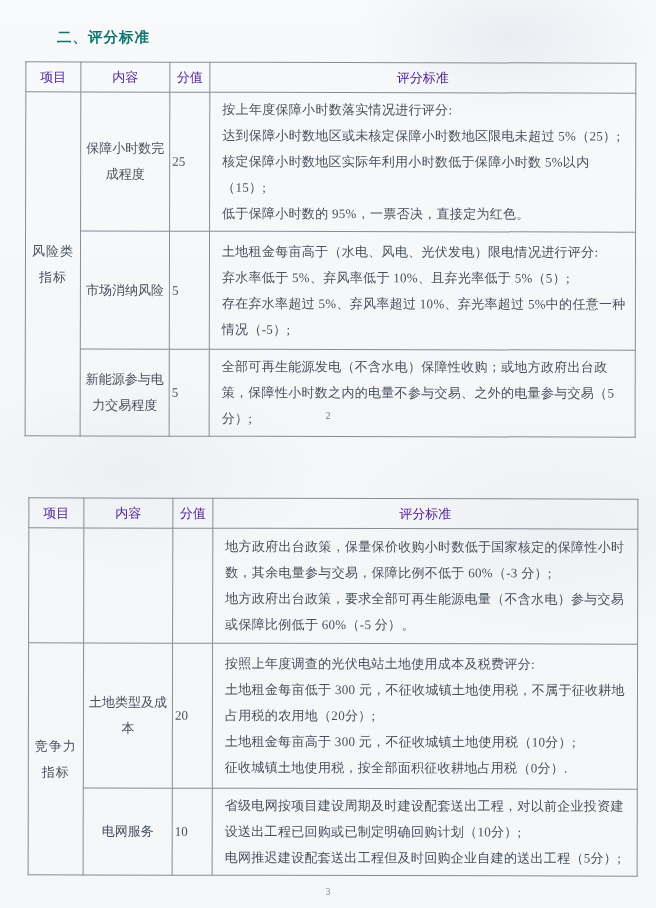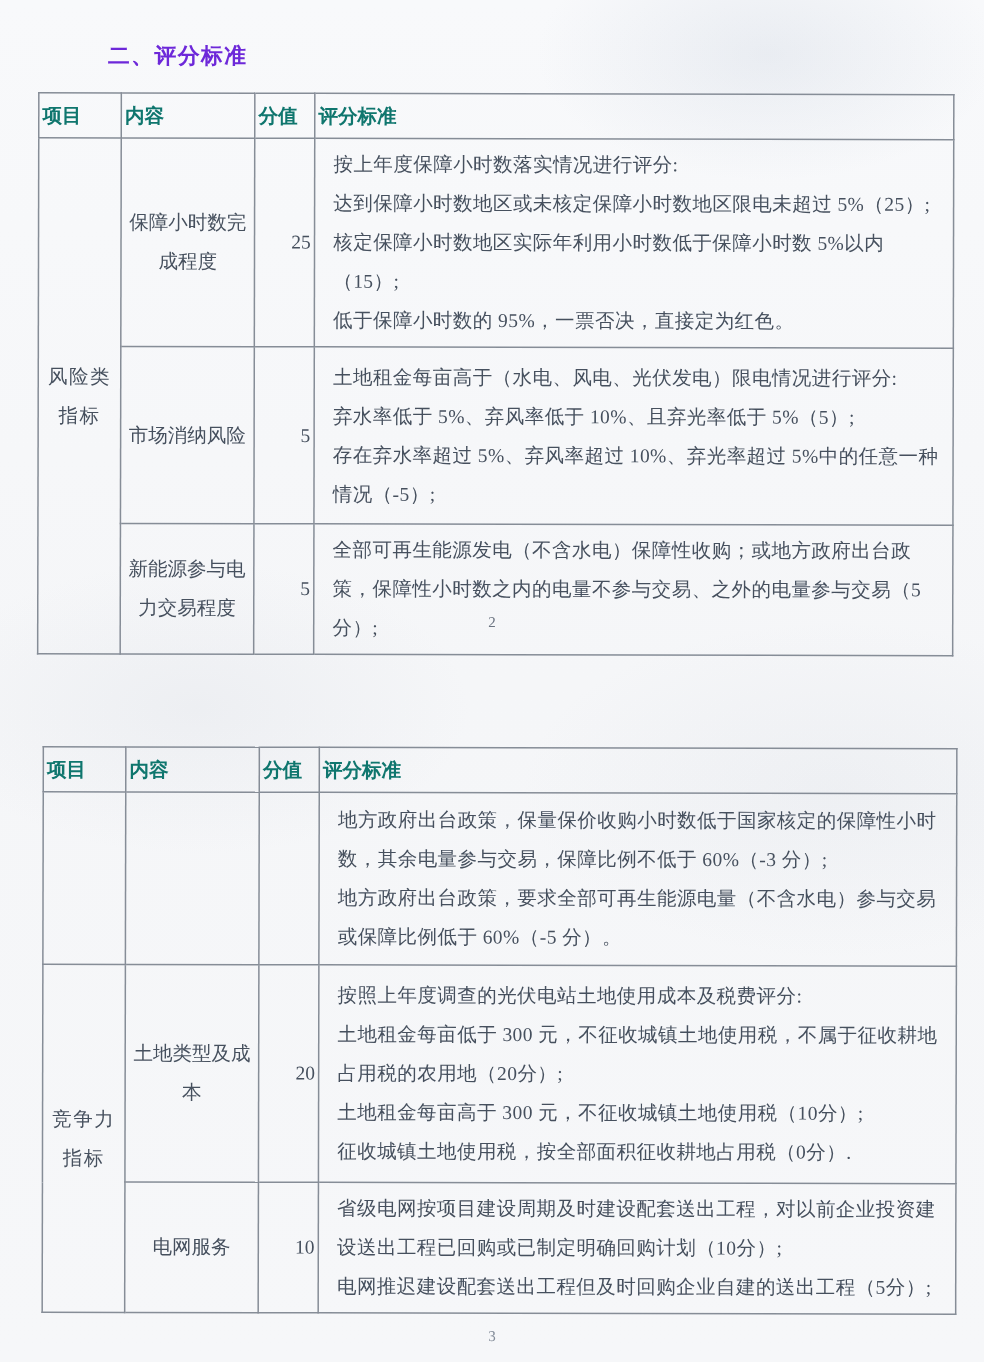--- a/index.html
+++ b/index.html
@@ -20,59 +20,59 @@
     content:"";
     position:absolute;inset:0;
     background:
       radial-gradient(220px 120px at 78% 4%, rgba(190,200,215,0.25), rgba(190,200,215,0) 70%),
       radial-gradient(260px 140px at 20% 52%, rgba(200,206,216,0.18), rgba(200,206,216,0) 70%),
       radial-gradient(300px 160px at 85% 58%, rgba(198,205,216,0.16), rgba(198,205,216,0) 70%),
       linear-gradient(180deg,#f8f9fb 0%,#f5f6f8 50%,#f6f7f9 100%);
     pointer-events:none;
   }
   .doc-title{
-    position:absolute;left:72px;top:28px;
-    font-size:14.5px;font-weight:bold;color:#6d28d9;
+    position:absolute;left:57px;top:28px;
+    font-size:14.5px;font-weight:bold;color:#0f766e;
     letter-spacing:1px;
   }
   table.score-table{
     position:absolute;
     border-collapse:collapse;
     table-layout:fixed;
     background:transparent;
     transform:rotate(0.12deg);
   }
   #table1{left:25px;top:62px;width:611px;}
   #table2{left:28px;top:498px;width:610px;}
   .score-table th,.score-table td{
     border:1px solid #868d97;
     vertical-align:middle;
     font-size:13px;
     color:#46505e;
   }
   .score-table th{
     height:29px;
-    font-weight:bold;
-    color:#0f766e;
-    text-align:left;
+    font-weight:normal;
+    color:#4c1d95;
+    text-align:center;
     padding:0 2px;
   }
   td.cell-project{
     text-align:center;
     padding:2px 6px;
     line-height:26px;
     letter-spacing:1px;
   }
   td.cell-content{
     text-align:center;
     padding:2px 4px;
     line-height:26px;
   }
   td.cell-score{
-    text-align:right;
+    text-align:left;
     padding:0 2px;
     margin-left:43px;
   }
   td.cell-criteria{
     vertical-align:middle;
     padding:4px 4px 4px 12px;
     text-align:left;
   }
   td.cell-criteria p{
     margin:0;

